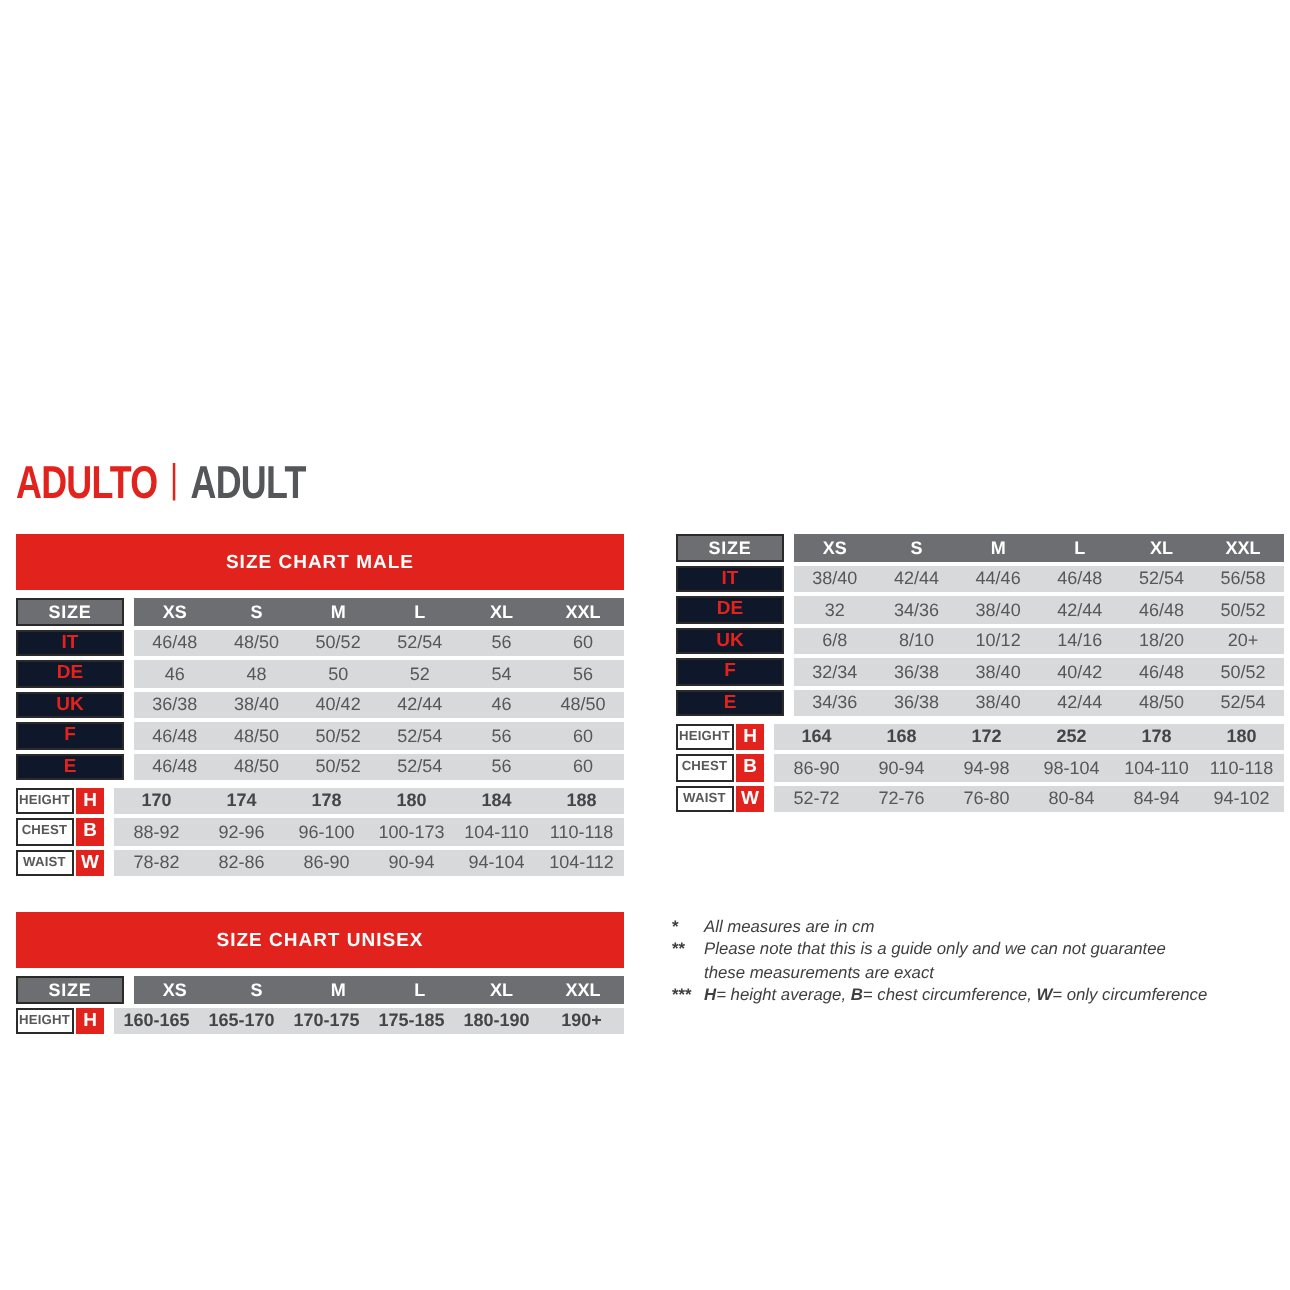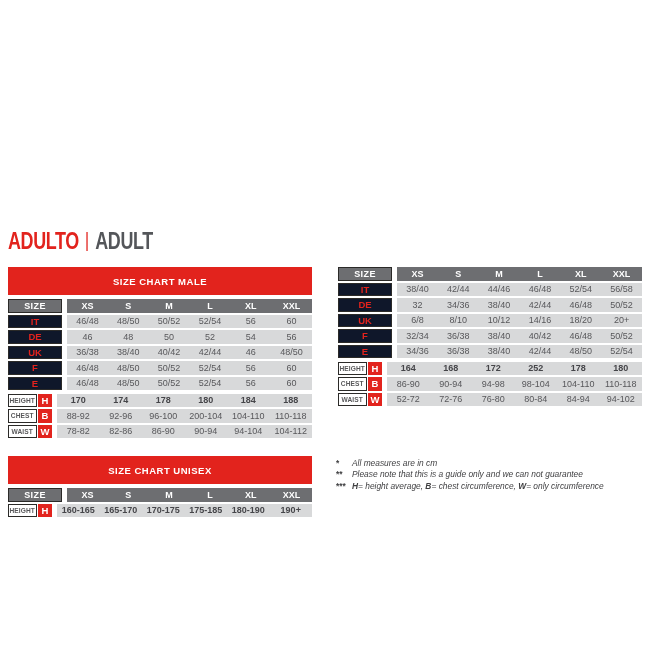--- a/index.html
+++ b/index.html
@@ -151,21 +151,21 @@
       </div>
       <div class="row">
         <div class="mlab">
           <div class="box">CHEST</div>
           <div class="badge">B</div>
         </div>
         <div class="cells">
           <div class="cell val">88-92</div>
           <div class="cell val">92-96</div>
           <div class="cell val">96-100</div>
-          <div class="cell val">200-104</div>
+          <div class="cell val">100-173</div>
           <div class="cell val">104-110</div>
           <div class="cell val">110-118</div>
         </div>
       </div>
       <div class="row">
         <div class="mlab">
           <div class="box">WAIST</div>
           <div class="badge">W</div>
         </div>
         <div class="cells">
@@ -325,18 +325,22 @@
   <div class="footnotes">
     <div class="fn-line">
       <span class="fn-marker">*</span>
       <span class="fn-text">All measures are in cm</span>
     </div>
     <div class="fn-line">
       <span class="fn-marker">**</span>
       <span class="fn-text">Please note that this is a guide only and we can not guarantee</span>
     </div>
     <div class="fn-line">
+      <span class="fn-marker"></span>
+      <span class="fn-text">these measurements are exact</span>
+    </div>
+    <div class="fn-line">
       <span class="fn-marker">***</span>
       <span class="fn-text"><b>H</b><span>= height average, </span><b>B</b><span>= chest circumference, </span><b>W</b><span>= only circumference</span></span>
     </div>
   </div>
 
 </div>
 
 </body></html>

